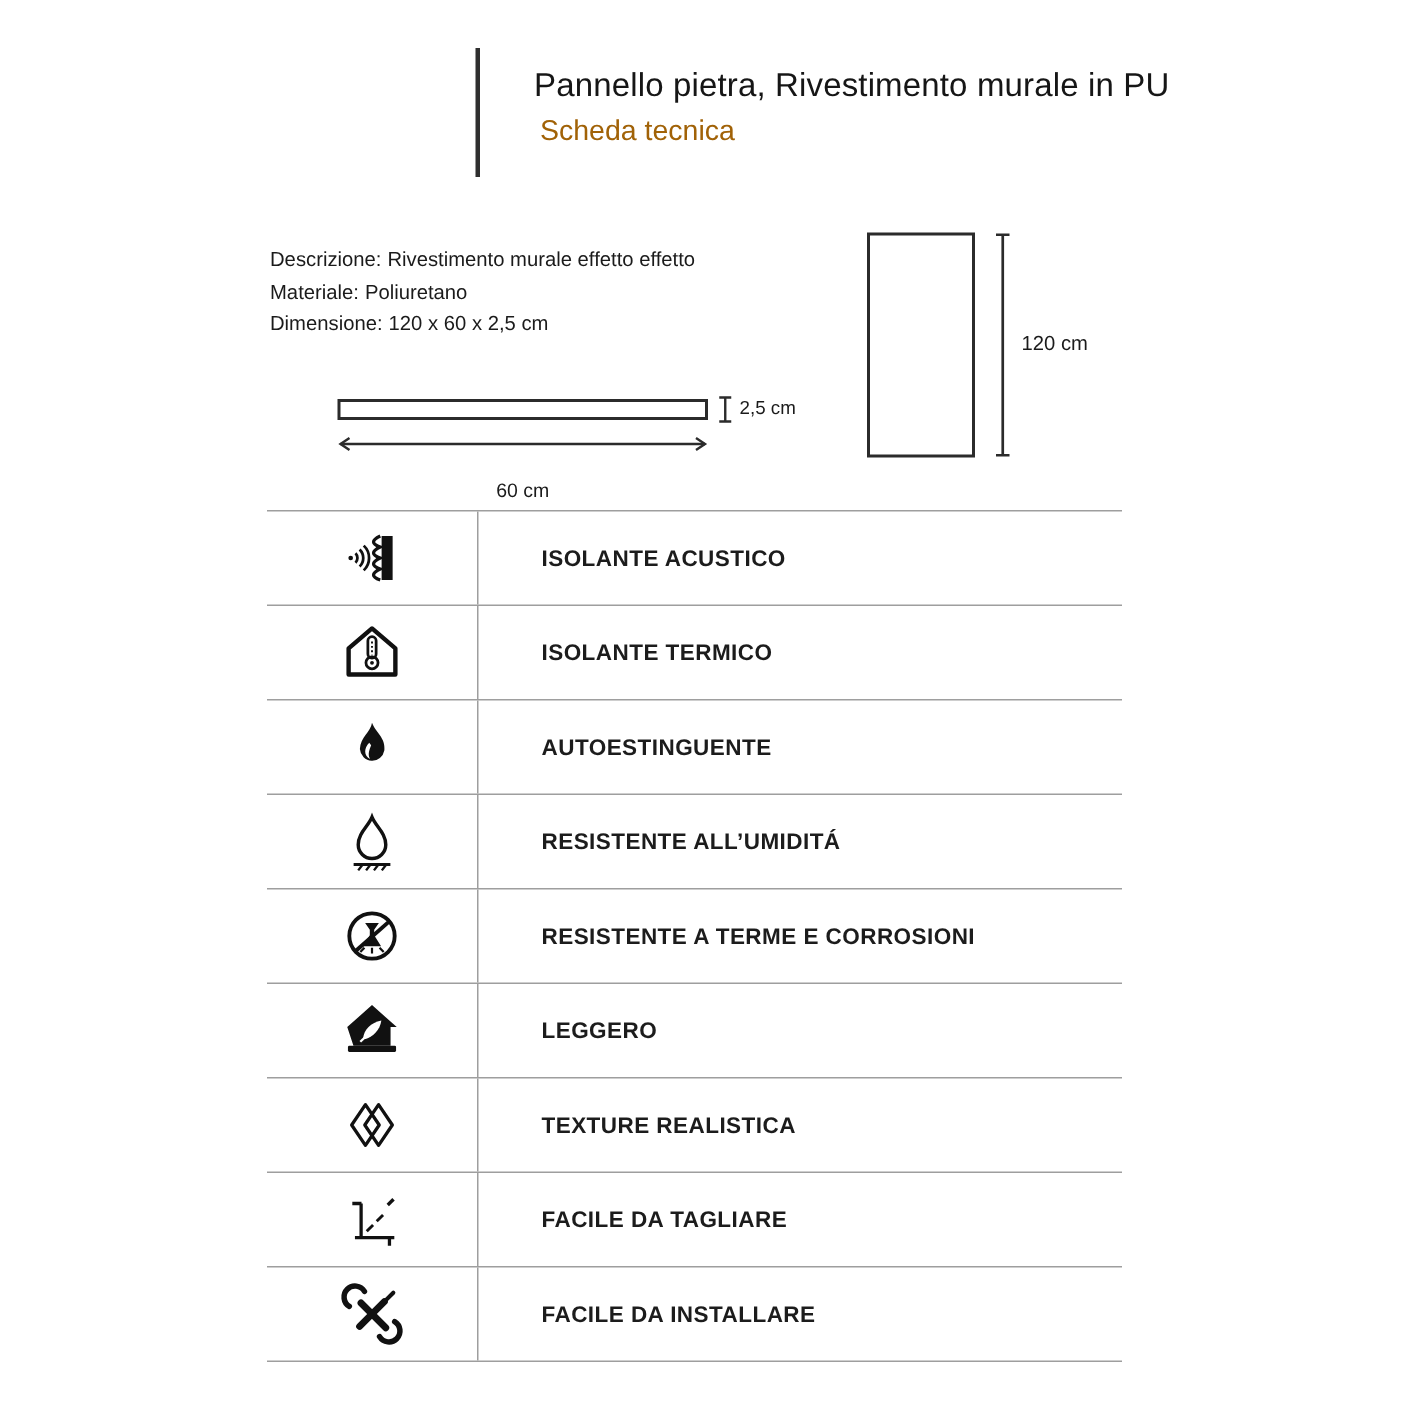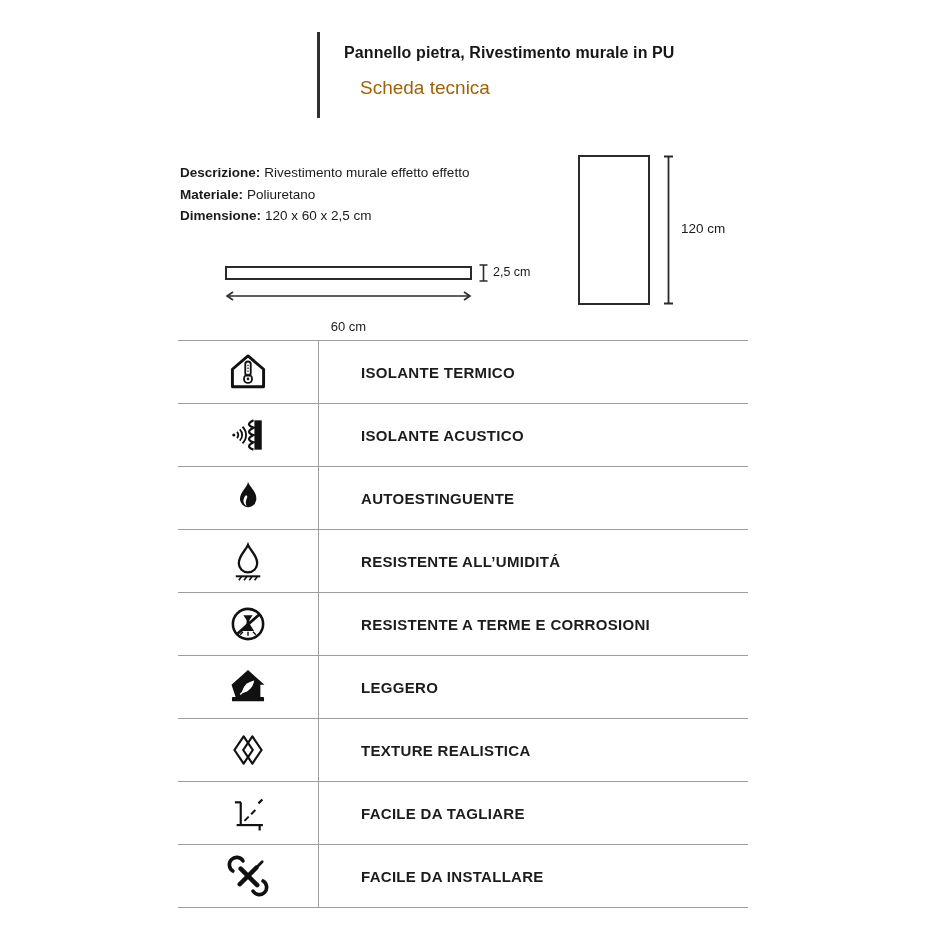--- a/index.html
+++ b/index.html
@@ -4,26 +4,26 @@
 <style>
   html,body{margin:0;padding:0;}
   body{
     width:940px;height:940px;position:relative;background:#ffffff;
     font-family:"Liberation Sans", sans-serif;color:#1b1b1b;overflow:hidden;
   }
   .abs{position:absolute;}
 
   
   .header-rule{left:317px;top:32px;width:3px;height:86px;background:#2f2f2f;}
-  .title{left:344px;top:44px;font-size:16px;font-weight:bold;letter-spacing:.1px;color:#161616;}
+  .title{left:356px;top:44px;font-size:22px;font-weight:normal;letter-spacing:.1px;color:#161616;}
   .subtitle{left:360px;top:77px;font-size:19px;font-weight:400;color:#a16207;}
 
   
   .specs{left:180px;top:162px;font-size:13.5px;line-height:21.5px;color:#1b1b1b;}
-  .spec-line b{font-weight:bold;margin-right:4px;}
+  .spec-line b{font-weight:normal;margin-right:4px;}
 
   
   .bar-rect{left:225px;top:266px;width:247px;height:14px;border:2px solid #2b2b2b;box-sizing:border-box;background:#fff;}
   .thickness-measure{left:478px;top:263px;}
   .thickness-label{left:493px;top:265px;font-size:12.5px;color:#1b1b1b;}
   .width-measure{left:225px;top:290px;}
   .width-label{left:225px;top:299px;width:247px;text-align:center;font-size:13px;color:#1b1b1b;margin-top:20px;}
   .tall-rect{left:578px;top:155px;width:72px;height:150px;border:2px solid #2b2b2b;box-sizing:border-box;background:#fff;}
   .height-measure{left:662px;top:155px;}
   .height-label{left:681px;top:221px;font-size:13.5px;color:#1b1b1b;}
@@ -75,42 +75,42 @@
 <svg class="abs height-measure" width="13" height="150" viewBox="0 0 13 150">
   <path d="M2 1.5 H11 M6.5 1.5 V148.5 M2 148.5 H11" stroke="#2b2b2b" stroke-width="1.8" fill="none"></path>
 </svg>
 <div class="abs height-label">120 cm</div>
 
 <div class="abs features-table">
 
   <div class="feature-row">
     <div class="icon-cell">
       <svg width="44" height="44" viewBox="0 0 48 48">
-        <path d="M7 21 L24 6.5 L41 21 L41 40 L7 40 Z" fill="none" stroke="#111" stroke-width="3.2" stroke-linejoin="round"></path>
-        <rect x="21" y="12.5" width="6" height="15.5" rx="3" fill="none" stroke="#111" stroke-width="2"></rect>
-        <path d="M24 16 V26" stroke="#111" stroke-width="1.4" stroke-dasharray="1.4 1.8"></path>
-        <circle cx="24" cy="31.5" r="4.4" fill="none" stroke="#111" stroke-width="2"></circle>
-        <circle cx="24" cy="31.5" r="1.4" fill="#111"></circle>
-      </svg>
-    </div>
-    <div class="label-cell">ISOLANTE TERMICO</div>
-  </div>
-
-  <div class="feature-row">
-    <div class="icon-cell">
-      <svg width="44" height="44" viewBox="0 0 48 48">
         <rect x="31" y="8" width="8" height="32" fill="#111"></rect>
         <path d="M30 8 c-6.5 3.2 -6.5 5.8 0 8 c-6.5 3.2 -6.5 5.8 0 8 c-6.5 3.2 -6.5 5.8 0 8 c-6.5 3.2 -6.5 5.8 0 8" fill="none" stroke="#111" stroke-width="2.4"></path>
         <circle cx="8.5" cy="24" r="1.7" fill="#111"></circle>
         <path d="M12 20.6 a4.8 4.8 0 0 1 0 6.8" fill="none" stroke="#111" stroke-width="2"></path>
         <path d="M15 17.8 a8.6 8.6 0 0 1 0 12.4" fill="none" stroke="#111" stroke-width="2"></path>
         <path d="M18 15 a12.4 12.4 0 0 1 0 18" fill="none" stroke="#111" stroke-width="2"></path>
       </svg>
     </div>
     <div class="label-cell">ISOLANTE ACUSTICO</div>
+  </div>
+
+  <div class="feature-row">
+    <div class="icon-cell">
+      <svg width="44" height="44" viewBox="0 0 48 48">
+        <path d="M7 21 L24 6.5 L41 21 L41 40 L7 40 Z" fill="none" stroke="#111" stroke-width="3.2" stroke-linejoin="round"></path>
+        <rect x="21" y="12.5" width="6" height="15.5" rx="3" fill="none" stroke="#111" stroke-width="2"></rect>
+        <path d="M24 16 V26" stroke="#111" stroke-width="1.4" stroke-dasharray="1.4 1.8"></path>
+        <circle cx="24" cy="31.5" r="4.4" fill="none" stroke="#111" stroke-width="2"></circle>
+        <circle cx="24" cy="31.5" r="1.4" fill="#111"></circle>
+      </svg>
+    </div>
+    <div class="label-cell">ISOLANTE TERMICO</div>
   </div>
 
   <div class="feature-row">
     <div class="icon-cell">
       <svg width="40" height="44" viewBox="0 0 48 48">
         <path d="M24 4.5 C23 12 14.8 15.5 14.3 25.5 a9.9 10.4 0 0 0 19.6 1 C35 16.5 27 12.5 24 4.5 Z" fill="#111"></path>
         <path d="M21.8 20.5 c-4.2 4 -4.6 10.5 0.6 13 c-2.2 -4.2 -0.2 -7.8 0.9 -11 Z" fill="#fff"></path>
       </svg>
     </div>
     <div class="label-cell">AUTOESTINGUENTE</div>

